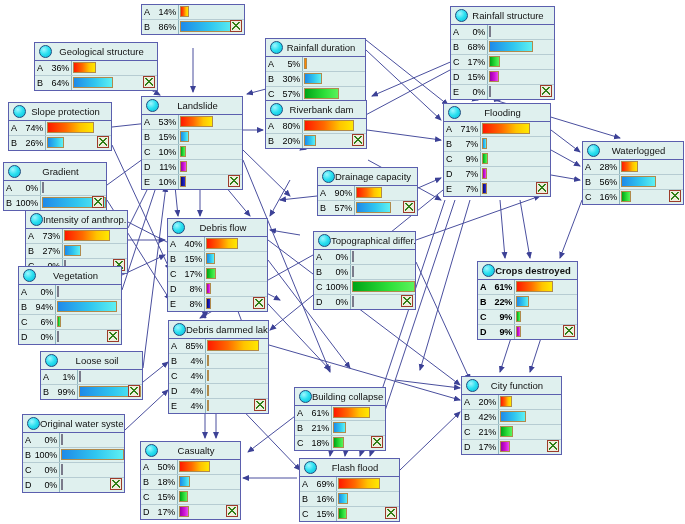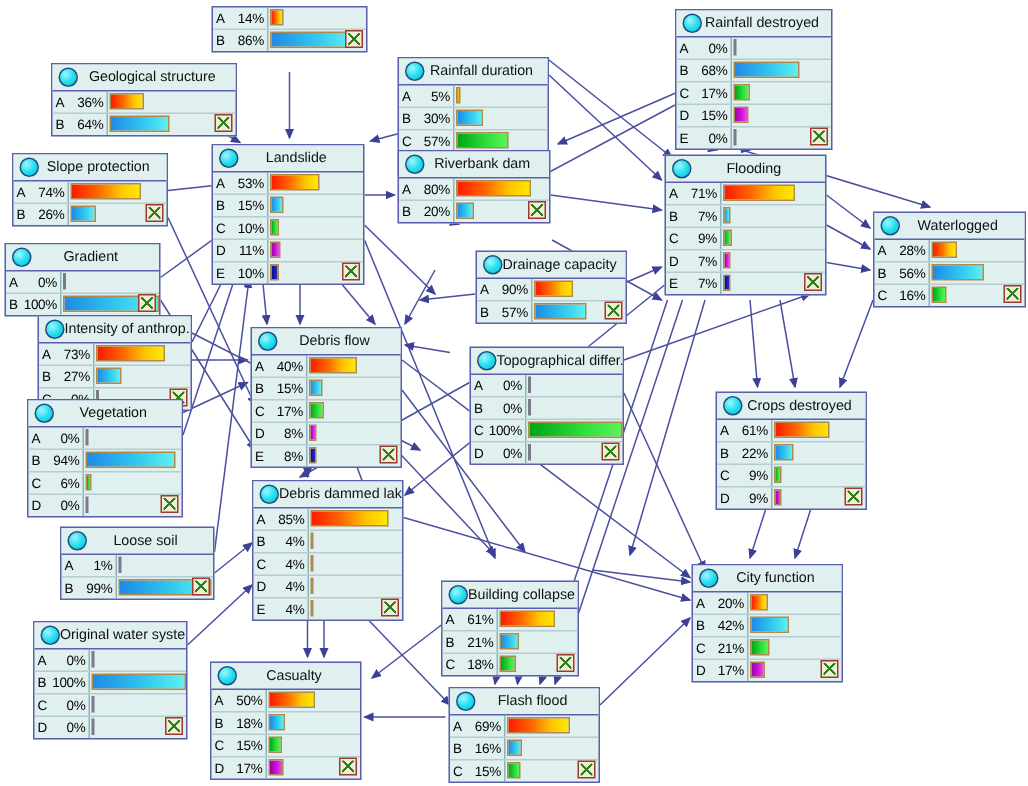--- a/index.html
+++ b/index.html
@@ -232,21 +232,21 @@
             <div class="track">
               <div class="bar cD" style="width: 5px;"></div>
             </div>
           </div>
         </div>
         <div class="chk"></div>
       </div>
       <div class="node" style="left: 450px; top: 6px; width: 105px;">
         <div class="node-head">
           <span class="node-dot"></span>
-          <span class="node-title">Rainfall destroyed</span>
+          <span class="node-title">Rainfall structure</span>
         </div>
         <div class="node-body">
           <div class="row">
             <div class="lbl">
               <span class="k">A</span>
               <span class="v">0%</span>
             </div>
             <div class="track">
               <div class="bar cA zero" style="width: 2px;"></div>
             </div>
@@ -742,21 +742,21 @@
               <span class="k">D</span>
               <span class="v">0%</span>
             </div>
             <div class="track">
               <div class="bar cD zero" style="width: 2px;"></div>
             </div>
           </div>
         </div>
         <div class="chk"></div>
       </div>
-      <div class="node" style="left: 477px; top: 261px; width: 101px;">
+      <div class="node" style="left: 477px; top: 261px; width: 101px; font-weight: bold;">
         <div class="node-head">
           <span class="node-dot"></span>
           <span class="node-title">Crops destroyed</span>
         </div>
         <div class="node-body">
           <div class="row">
             <div class="lbl">
               <span class="k">A</span>
               <span class="v">61%</span>
             </div>

